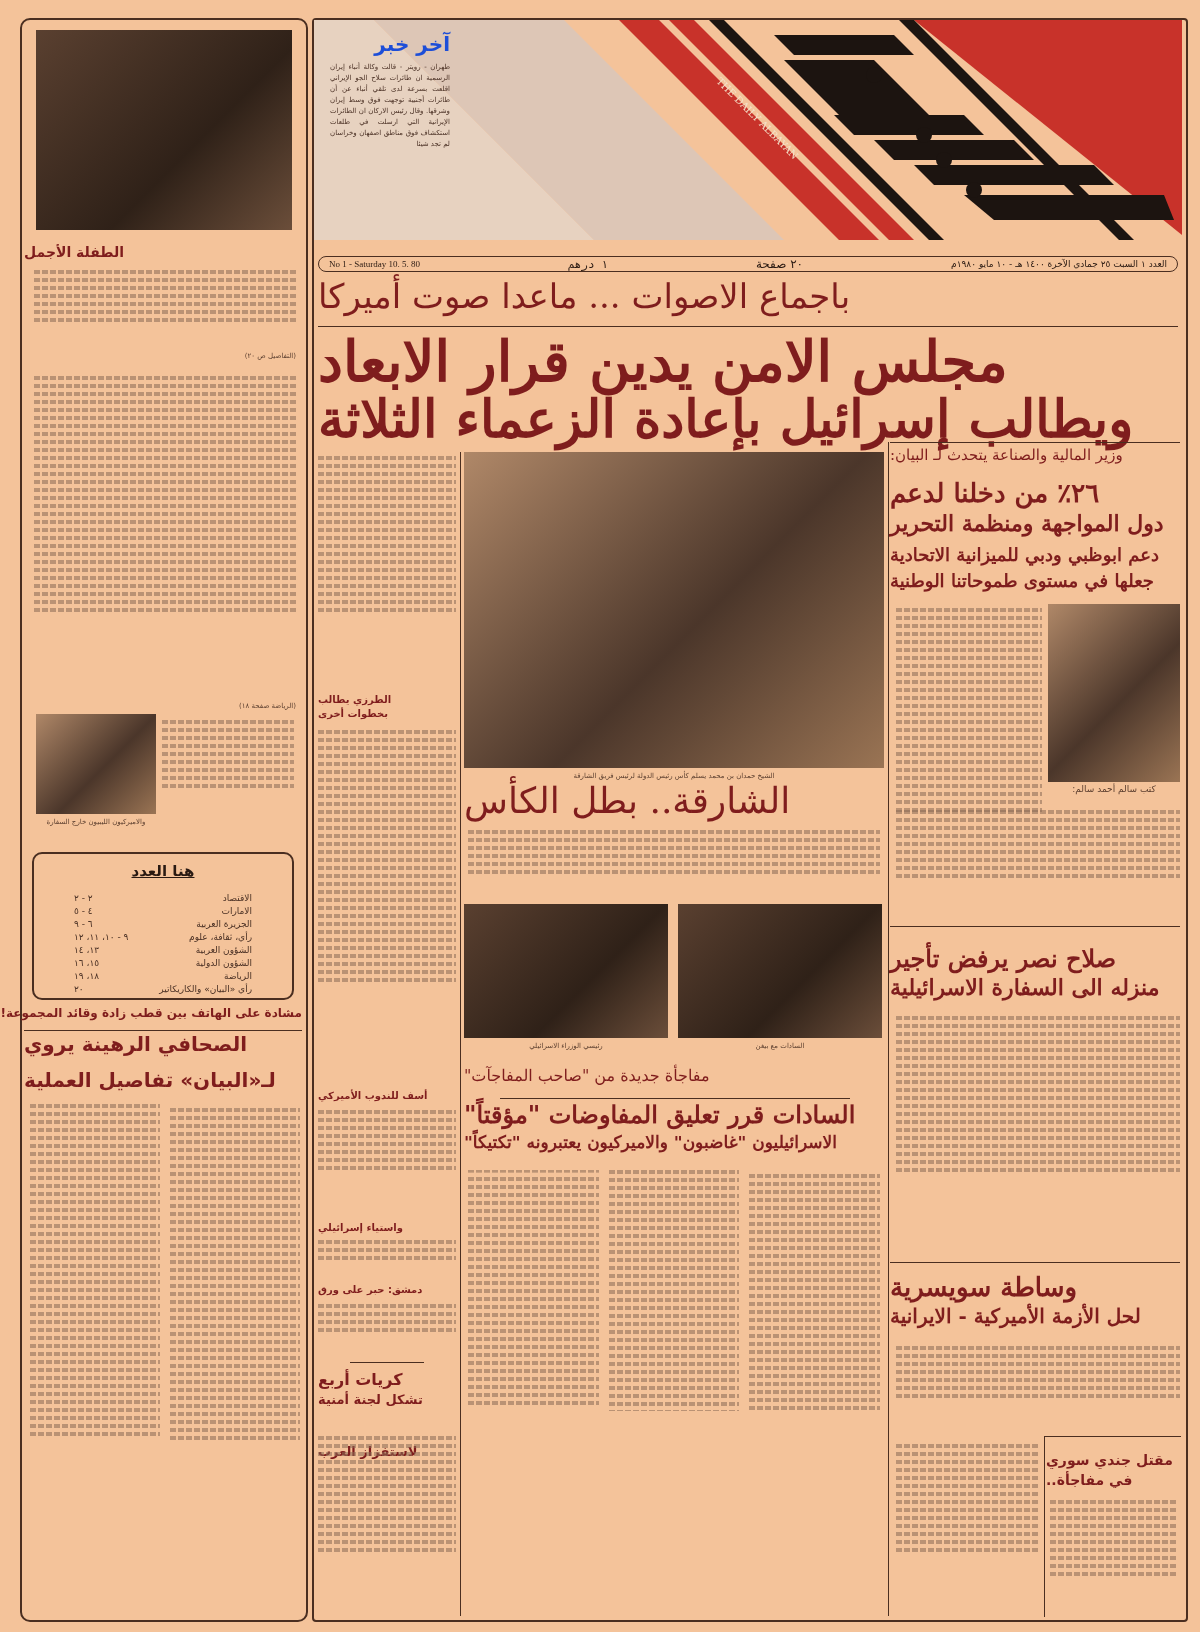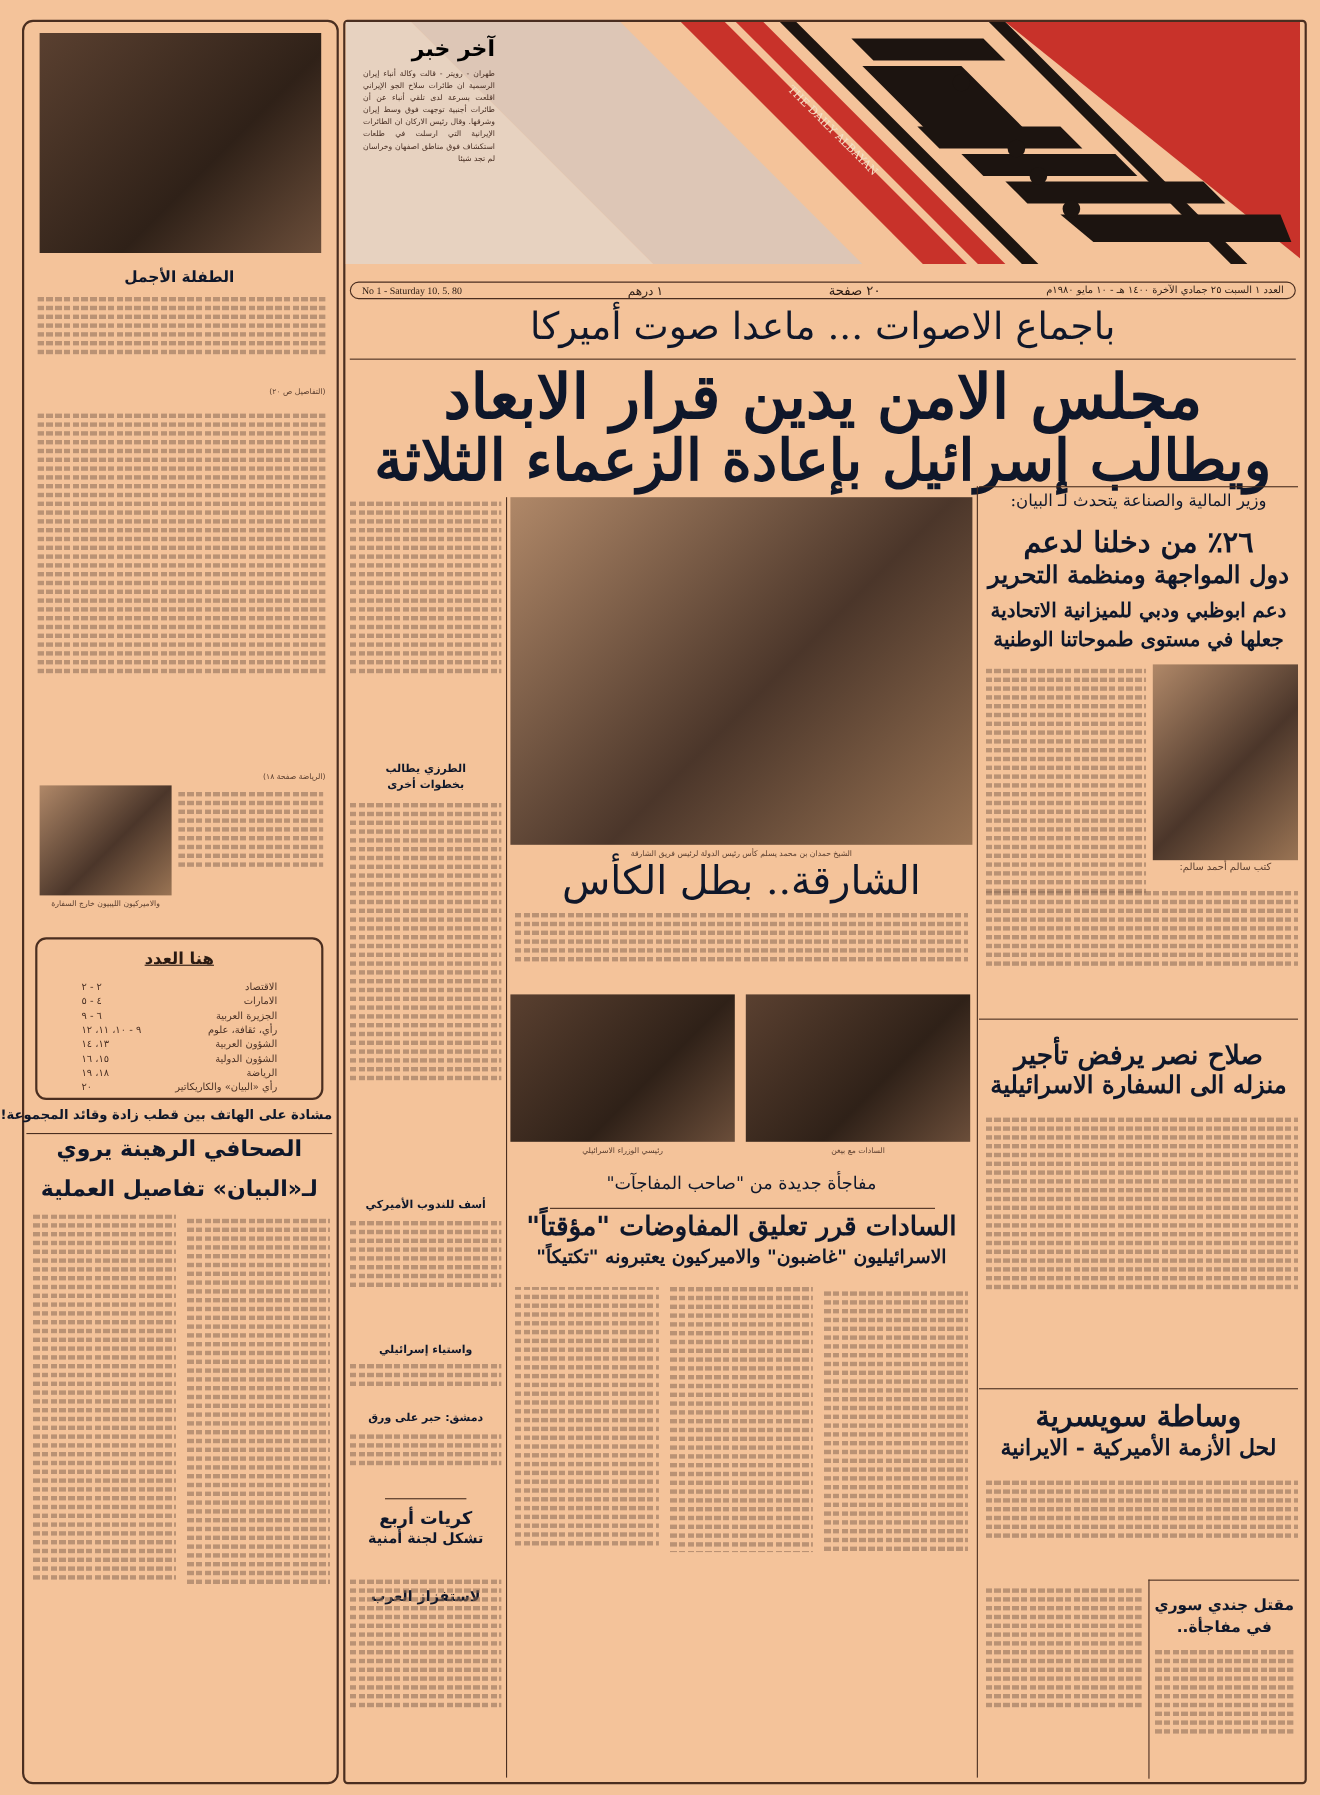--- a/index.html
+++ b/index.html
@@ -5,21 +5,21 @@
   html, body { margin:0; padding:0; }
   body { width:1200px; height:1632px; background:#f4c39a; position:relative; overflow:hidden;
          font-family:"DejaVu Sans", sans-serif; color:#2a1a12; direction:rtl; }
   .abs { position:absolute; }
   .box { border:2px solid #4a2e20; border-radius:10px; }
   .rule { position:absolute; background:#4a2e20; }
   .photo { position:absolute; background:linear-gradient(135deg,#5a4030,#2f2118 60%,#6b4e3a); }
   .photo.light { background:linear-gradient(135deg,#b08868,#4b362a 55%,#9a7454); }
   .col-text { position:absolute; font-size:7px; line-height:11px; color:#5b3e2e; text-align:justify; overflow:hidden; }
   .col-text .line { display:block; height:4px; margin:4px 0; background:repeating-linear-gradient(90deg,#8a6a55 0 6px,transparent 6px 8px); opacity:.55; }
-  .hl { position:absolute; text-align:center; font-family:"DejaVu Serif", serif; font-weight:bold; color:#0f172a; white-space:nowrap; }
+  .hl { position:absolute; text-align:left; font-family:"DejaVu Serif", serif; font-weight:bold; color:#7f1d1d; white-space:nowrap; }
   .caption { position:absolute; font-size:7px; color:#5b3e2e; text-align:center; }
   .toc-row { display:flex; justify-content:space-between; font-size:9px; line-height:13px; color:#4a3024; }
 </style>
 </head>
 <body>
 
 <div class="abs box" style="left:20px;top:18px;width:284px;height:1600px;"></div>
 <div class="abs" style="left:312px;top:18px;width:872px;height:1600px;border:2px solid #4a2e20;border-radius:4px;"></div>
 
 <div class="abs" style="left:314px;top:20px;width:868px;height:225px;overflow:hidden;">
@@ -41,29 +41,29 @@
       <polygon points="650,175 850,175 860,200 680,200"></polygon>
       <circle cx="560" cy="55" r="8"></circle>
         <circle cx="610" cy="115" r="8"></circle>
       <circle cx="630" cy="140" r="8"></circle>
         <circle cx="660" cy="170" r="8"></circle>
     </g>
     <text x="480" y="140" fill="#f4e0c8" font-size="10" font-family="DejaVu Serif, serif" transform="rotate(45 480 140)">THE DAILY ALBAYAN</text>
   </svg>
   
   <div class="abs" style="right:auto;left:16px;top:12px;width:120px;height:200px;direction:rtl;">
-    <div style="font-family:'DejaVu Sans',sans-serif;font-weight:bold;font-size:20px;text-align:right;color:#000000;">آخر خبر</div>
+    <div style="font-family:'DejaVu Sans',sans-serif;font-weight:bold;font-size:20px;text-align:right;color:#1d4ed8;">آخر خبر</div>
     <div style="font-size:7px;line-height:11px;color:#4a3024;text-align:justify;margin-top:6px;">طهران - رويتر - قالت وكالة أنباء إيران الرسمية ان طائرات سلاح الجو الإيراني اقلعت بسرعة لدى تلقي أنباء عن أن طائرات أجنبية توجهت فوق وسط إيران وشرقها. وقال رئيس الاركان ان الطائرات الإيرانية التي ارسلت في طلعات استكشاف فوق مناطق اصفهان وخراسان لم تجد شيئا</div>
   </div>
 </div>
 
 <div class="abs" style="left:318px;top:256px;width:860px;height:16px;border:1.5px solid #4a2e20;border-radius:8px;display:flex;justify-content:space-between;align-items:center;padding:0 10px;box-sizing:border-box;font-size:9px;direction:rtl;">
   <span>العدد ١ السبت ٢٥ جمادي الآخرة ١٤٠٠ هـ - ١٠ مايو ١٩٨٠م</span>
   <span style="font-family:'DejaVu Serif',serif;font-size:12px;">٢٠ صفحة</span>
-  <span style="font-family:Liberation Serif, serif;font-size:11px;">١ درهم</span>
+  <span style="font-family:Liberation Mono, monospace;font-size:11px;">١ درهم</span>
   <span style="direction:ltr;font-family:'Liberation Serif',serif;">No 1 - Saturday 10. 5. 80</span>
 </div>
 
 <div class="hl" style="left:318px;top:276px;width:860px;font-size:34px;font-weight:normal;">باجماع الاصوات ... ماعدا صوت أميركا</div>
 <div class="rule" style="left:318px;top:326px;width:860px;height:1px;"></div>
 <div class="hl" style="left:318px;top:328px;width:860px;font-size:56px;">مجلس الامن يدين قرار الابعاد</div>
 <div class="hl" style="left:318px;top:388px;width:860px;font-size:52px;">ويطالب إسرائيل بإعادة الزعماء الثلاثة</div>
 
 <div class="rule" style="left:890px;top:442px;width:290px;height:1px;"></div>
 <div class="hl" style="left:890px;top:446px;width:290px;font-size:15px;font-weight:normal;">وزير المالية والصناعة يتحدث لـ البيان:</div>

